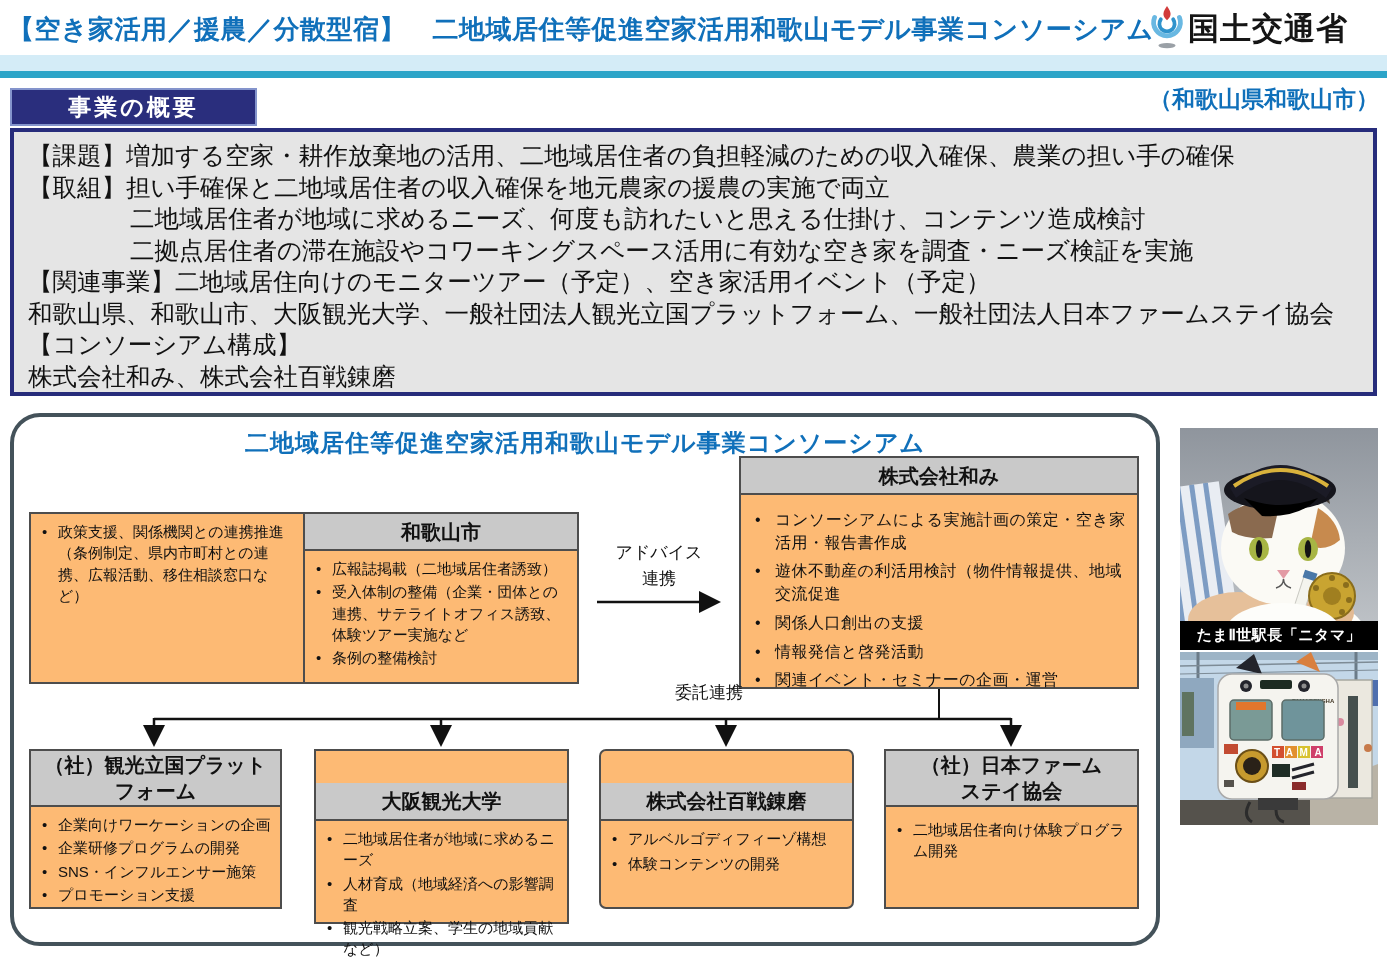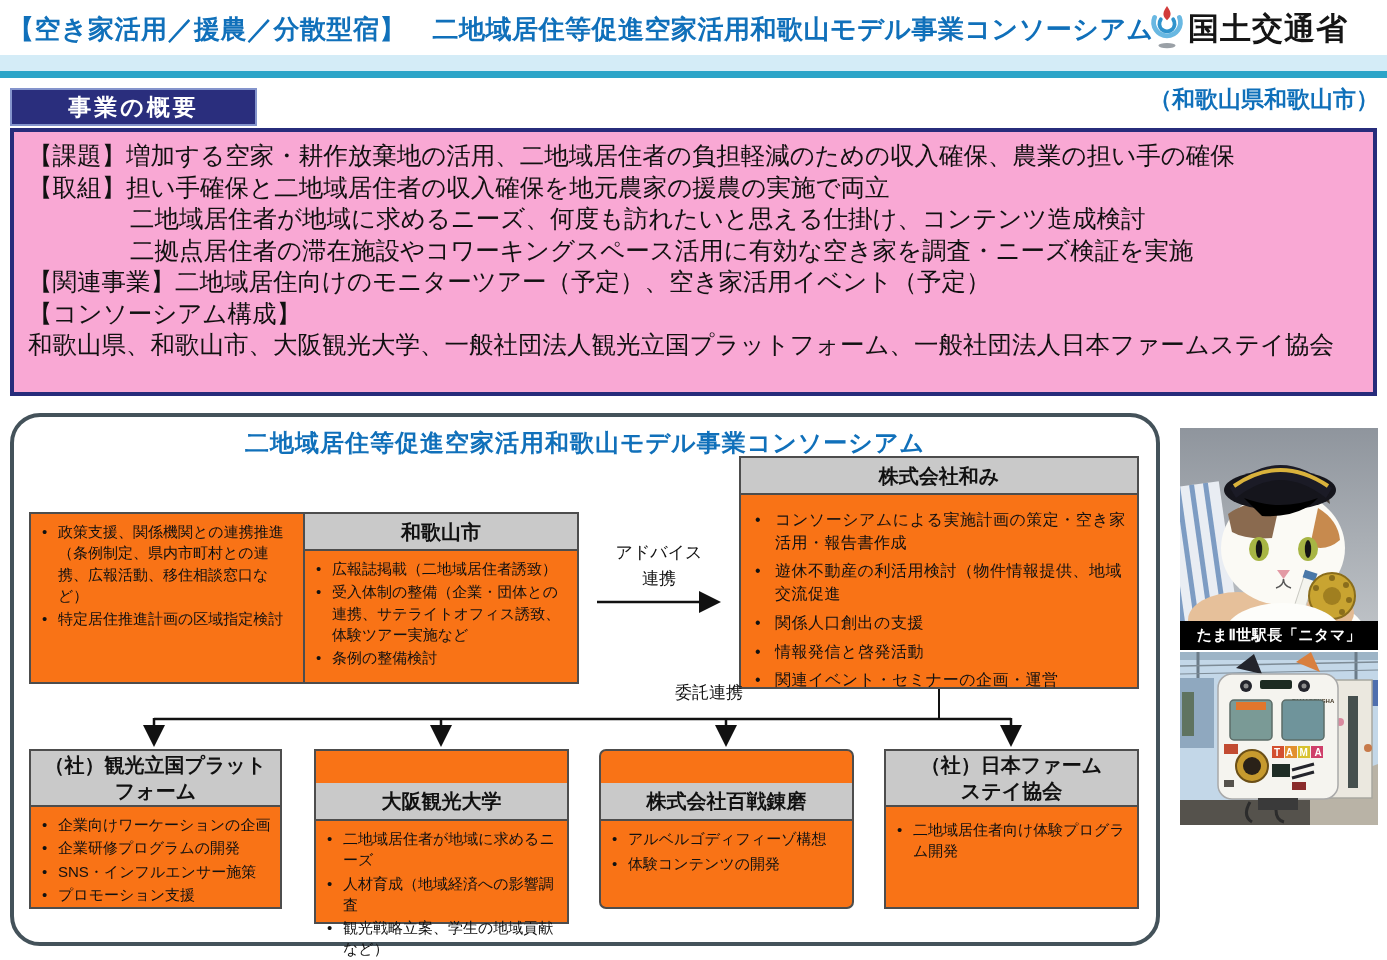--- a/index.html
+++ b/index.html
@@ -19,28 +19,28 @@
   #hdr-title{position:absolute;left:8px;top:12px;font-size:26px;font-weight:800;color:var(--blue);letter-spacing:.5px;white-space:nowrap;}
   #mlit{position:absolute;left:1146px;top:4px;display:flex;align-items:center;}
   #mlit-name{font-size:31px;font-weight:700;color:#151515;letter-spacing:1px;white-space:nowrap;}
   .band{position:absolute;left:0;width:1387px;}
   #band1{top:55px;height:16px;background:var(--band);}
   #band2{top:71px;height:7px;background:var(--teal);}
 
   
   #overview-label{position:absolute;left:10px;top:88px;width:247px;height:38px;background:#2a2e7d;border:2px solid #8494cc;color:#fff;font-size:23px;font-weight:700;display:flex;align-items:center;justify-content:center;letter-spacing:3px;}
   #location{position:absolute;right:8px;top:84px;font-size:23px;font-weight:800;color:var(--blue);white-space:nowrap;}
-  #overview-box{position:absolute;left:10px;top:128px;width:1367px;height:268px;border:4px solid var(--navy);background:#f9a8d4;padding:8px 14px;}
+  #overview-box{position:absolute;left:10px;top:128px;width:1367px;height:268px;border:4px solid var(--navy);background:#e5e5e5;padding:8px 14px;}
   .ov-line{font-size:24.5px;line-height:31.5px;color:#111;white-space:nowrap;}
   .ov-indent{padding-left:102px;}
 
   
   #diagram{position:absolute;left:10px;top:413px;width:1150px;height:533px;border:4px solid var(--frame);border-radius:30px;background:#fff;}
   #diagram-title{position:absolute;left:0;right:0;top:10px;text-align:center;font-size:24px;font-weight:800;color:var(--blue);letter-spacing:1px;}
-  .org-box{position:absolute;border:2px solid var(--boxborder);background:#f97316;}
+  .org-box{position:absolute;border:2px solid var(--boxborder);background:#fdba74;}
   .org-header{background:var(--grayhead);border-bottom:2px solid var(--boxborder);text-align:center;font-weight:700;font-size:20px;color:#111;display:flex;align-items:center;justify-content:center;white-space:pre-line;line-height:1.3;}
   ul.bullets{margin:0;padding:7px 6px 4px 2px;list-style:none;}
   ul.bullets li{position:relative;padding-left:25px;font-size:15px;line-height:1.42;color:#111;margin-bottom:2px;}
   ul.bullets li::before{content:"•";position:absolute;left:9px;top:0;}
   #box-pref{left:15px;top:95px;width:276px;height:172px;}
   #box-city{left:289px;top:95px;width:276px;height:172px;}
   #box-pref .org-header,#box-city .org-header,#box-nagomi .org-header{height:37px;}
   #box-nagomi{left:725px;top:39px;width:400px;height:233px;}
   #box-nagomi ul.bullets{padding-top:14px;}
   #box-nagomi ul.bullets li{font-size:16px;letter-spacing:.5px;margin-bottom:6px;padding-left:32px;}
@@ -83,31 +83,31 @@
   <div id="band2" class="band"></div>
 
   <div id="overview-label">事業の概要</div>
   <div id="location">（和歌山県和歌山市）</div>
   <div id="overview-box">
     <div class="ov-line">【課題】増加する空家・耕作放棄地の活用、二地域居住者の負担軽減のための収入確保、農業の担い手の確保</div>
     <div class="ov-line">【取組】担い手確保と二地域居住者の収入確保を地元農家の援農の実施で両立</div>
     <div class="ov-line ov-indent">二地域居住者が地域に求めるニーズ、何度も訪れたいと思える仕掛け、コンテンツ造成検討</div>
     <div class="ov-line ov-indent">二拠点居住者の滞在施設やコワーキングスペース活用に有効な空き家を調査・ニーズ検証を実施</div>
     <div class="ov-line">【関連事業】二地域居住向けのモニターツアー（予定）、空き家活用イベント（予定）</div>
+    <div class="ov-line">和歌山県、和歌山市、大阪観光大学、一般社団法人観光立国プラットフォーム、一般社団法人日本ファームステイ協会</div>
     <div class="ov-line">【コンソーシアム構成】</div>
-    <div class="ov-line">和歌山県、和歌山市、大阪観光大学、一般社団法人観光立国プラットフォーム、一般社団法人日本ファームステイ協会</div>
+    <div class="ov-line">株式会社和み、株式会社百戦錬磨</div>
   </div>
 
   <div id="diagram">
     <div id="diagram-title">二地域居住等促進空家活用和歌山モデル事業コンソーシアム</div>
 
     <div id="box-pref" class="org-box">
       <ul class="bullets">
           <li>政策支援、関係機関との連携推進（条例制定、県内市町村との連携、広報活動、移住相談窓口など）</li>
-          <li>特定居住推進計画の区域指定検討</li>
         </ul>
     </div>
     <div id="box-city" class="org-box">
       <div class="org-header">和歌山市</div>
       <ul class="bullets">
           <li>広報誌掲載（二地域居住者誘致）</li>
           <li>受入体制の整備（企業・団体との連携、サテライトオフィス誘致、体験ツアー実施など</li>
           <li>条例の整備検討</li>
         </ul>
     </div>

